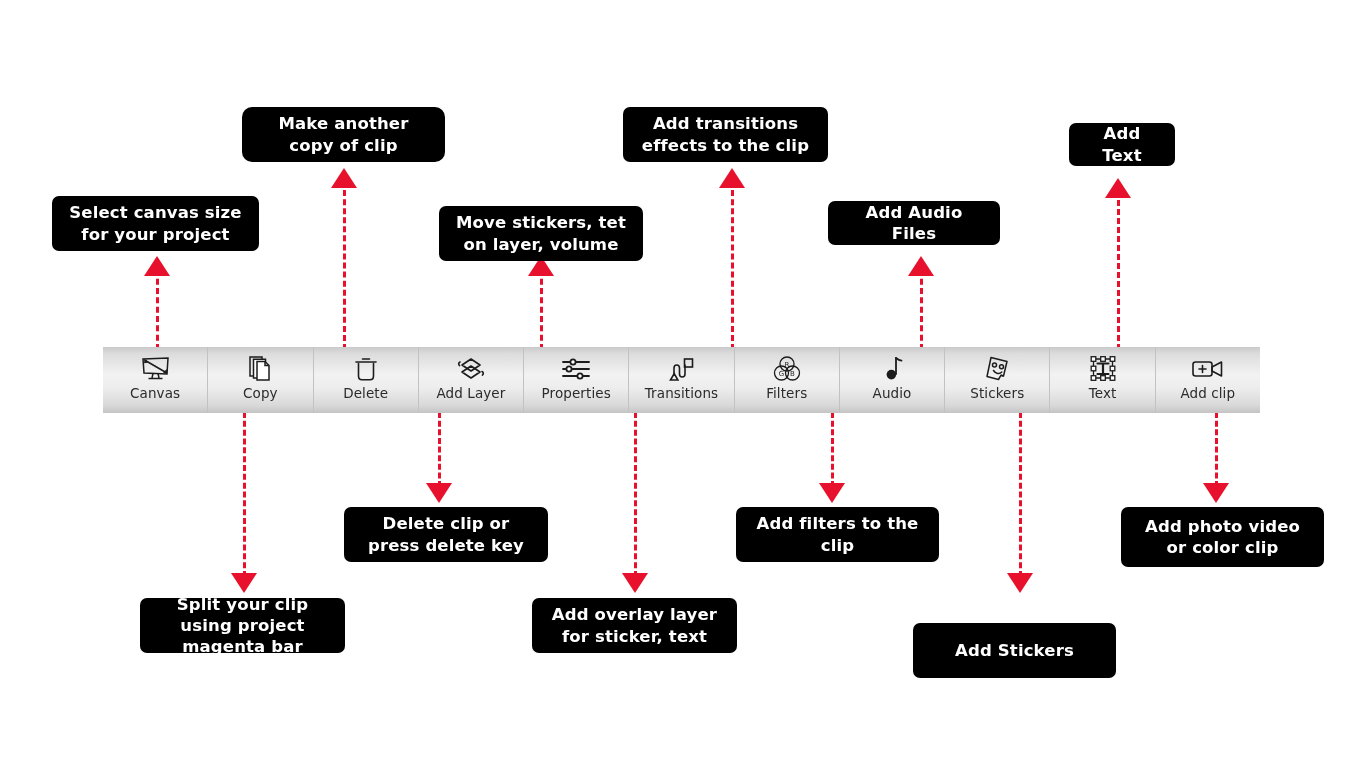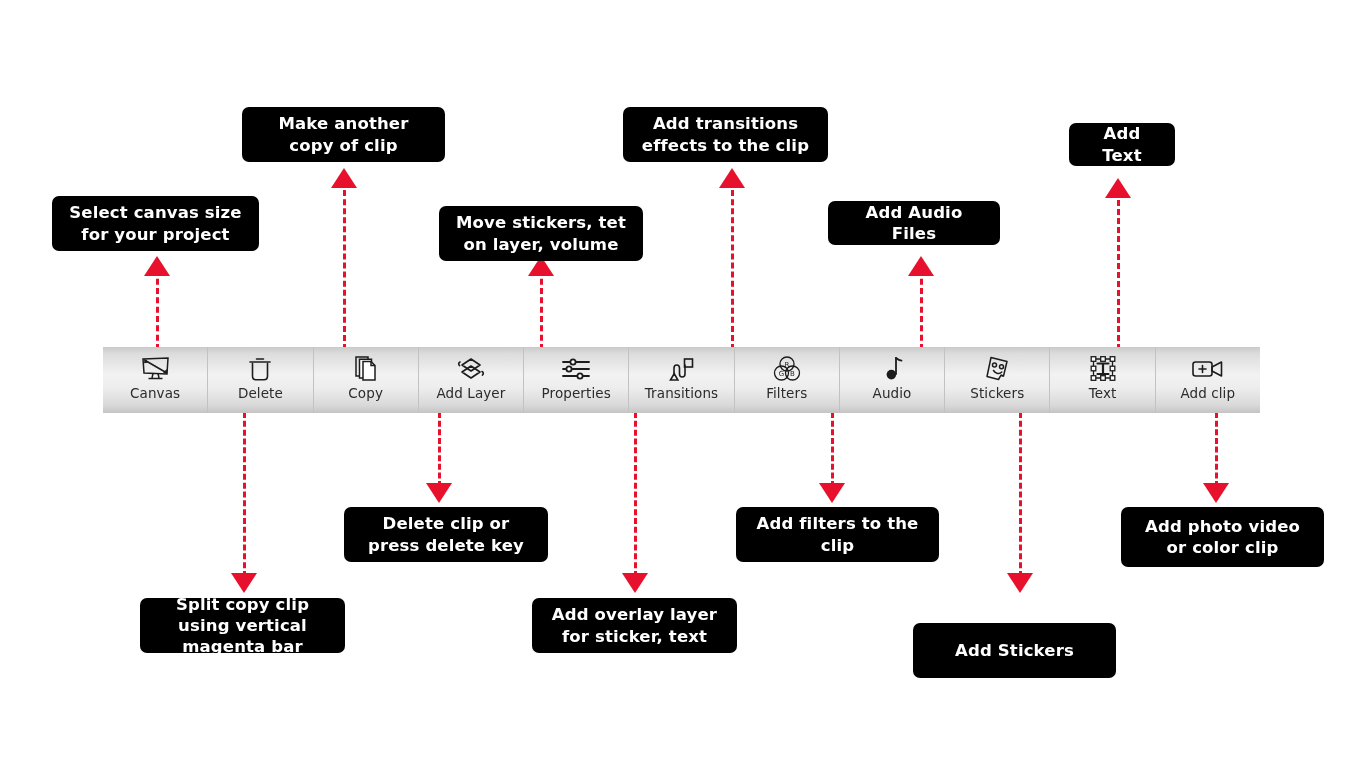--- a/index.html
+++ b/index.html
@@ -121,27 +121,27 @@
 <div class="arrow up" style="left:1105px; top:178px;"></div>
 
 <div class="arrow down" style="left:231px;  top:573px;"></div>
 <div class="arrow down" style="left:426px;  top:483px;"></div>
 <div class="arrow down" style="left:622px;  top:573px;"></div>
 <div class="arrow down" style="left:819px;  top:483px;"></div>
 <div class="arrow down" style="left:1007px; top:573px;"></div>
 <div class="arrow down" style="left:1203px; top:483px;"></div>
 
 <div class="callout" style="left:52px;   top:196px; width:207px; height:55px;">Select canvas size for your project</div>
-<div class="callout" style="left:242px;  top:107px; width:203px; height:55px;">Make another copy of clip</div>
+<div class="callout" style="left:242px;  top:107px; width:203px; height:55px;border-radius:10px;">Make another copy of clip</div>
 <div class="callout" style="left:439px;  top:190px; width:204px; height:55px;margin-top:16px;">Move stickers, tet on layer, volume</div>
 <div class="callout" style="left:623px;  top:107px; width:205px; height:55px;">Add transitions effects to the clip</div>
 <div class="callout" style="left:828px;  top:201px; width:172px; height:44px;">Add Audio Files</div>
 <div class="callout" style="left:1069px; top:123px; width:106px; height:43px;">Add Text</div>
 
-<div class="callout" style="left:140px;  top:598px; width:205px; height:55px;">Split copy clip using vertical magenta bar</div>
+<div class="callout" style="left:140px;  top:598px; width:205px; height:55px;">Split your clip using project magenta bar</div>
 <div class="callout" style="left:344px;  top:507px; width:204px; height:55px;">Delete clip or press delete key</div>
 <div class="callout" style="left:532px;  top:598px; width:205px; height:55px;">Add overlay layer for sticker, text</div>
 <div class="callout" style="left:736px;  top:507px; width:203px; height:55px;">Add filters to the clip</div>
 <div class="callout" style="left:913px;  top:598px; width:203px; height:55px;margin-top:25px;">Add Stickers</div>
 <div class="callout" style="left:1121px; top:507px; width:203px; height:60px;">Add photo video or color clip</div>
 
 <div id="toolbar">
 
   <div class="tool">
     <span class="ico">
@@ -153,39 +153,39 @@
         <path d="M13 18.5 L12 23 M18 18.5 L19 23"></path>
         <path d="M8.5 23.5 L22.5 23.5"></path>
       </svg>
     </span>
     <span class="lbl">Canvas</span>
   </div>
 
 
   <div class="tool">
     <span class="ico">
-      <svg width="26" height="30" viewBox="0 0 26 30" fill="none" stroke="#1c1c1c" stroke-width="1.6" stroke-linecap="round">
-        <path d="M9.5 5 H16.5"></path>
-        <path d="M3 8 H23"></path>
-        <path d="M5.5 9.5 V22 C5.5 24.5 7 25.8 9 25.8 H17 C19 25.8 20.5 24.5 20.5 22 V9.5"></path>
-      </svg>
-    </span>
-    <span class="lbl">Delete</span>
-  </div>
-
-  <div class="tool">
-    <span class="ico">
       <svg width="28" height="30" viewBox="0 0 28 30" fill="none" stroke="#1c1c1c" stroke-width="1.5">
         <path d="M4 3 H16 L16 22 H4 Z"></path>
         <path d="M7.5 5.2 H19.5 L19.5 24 H7.5 Z" fill="#fff"></path>
         <path d="M11 7.4 H19 L23 11.5 V26 H11 Z" fill="#fff"></path>
         <path d="M19 7.4 L19 11.5 L23 11.5"></path>
       </svg>
     </span>
     <span class="lbl">Copy</span>
+  </div>
+
+  <div class="tool">
+    <span class="ico">
+      <svg width="26" height="30" viewBox="0 0 26 30" fill="none" stroke="#1c1c1c" stroke-width="1.6" stroke-linecap="round">
+        <path d="M9.5 5 H16.5"></path>
+        <path d="M3 8 H23"></path>
+        <path d="M5.5 9.5 V22 C5.5 24.5 7 25.8 9 25.8 H17 C19 25.8 20.5 24.5 20.5 22 V9.5"></path>
+      </svg>
+    </span>
+    <span class="lbl">Delete</span>
   </div>
 
   <div class="tool">
     <span class="ico">
       <svg width="34" height="28" viewBox="0 0 34 28" fill="none" stroke="#1c1c1c" stroke-width="1.6" stroke-linejoin="round">
         <path d="M17 4 L26 10 L17 16 L8 10 Z"></path>
         <path d="M17 11 L26 17 L17 23 L8 17 Z"></path>
         <path d="M6 7 C4.3 8 4.3 9.6 5.6 10.6" stroke-linecap="round"></path>
         <path d="M28 16.5 C29.7 17.5 29.7 19.1 28.4 20.1" stroke-linecap="round"></path>
       </svg>

